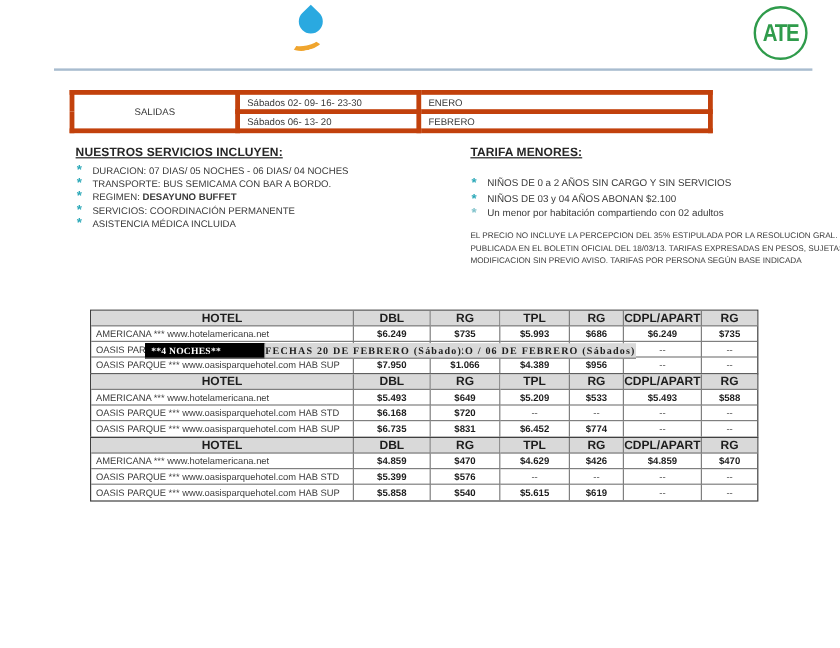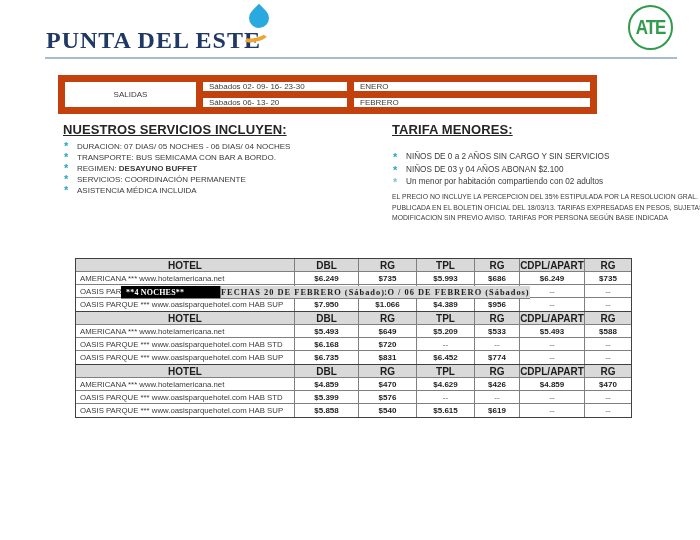--- a/index.html
+++ b/index.html
@@ -36,29 +36,29 @@
   .ate span {
     color:#2f9b4b; font-weight:bold; font-size:17px; letter-spacing:-1px;
     transform:scaleY(1.2);
   }
 
   
   .salidas {
     position:absolute; left:58px; top:75px; width:532px;
     border-collapse:collapse; font-size:8px; table-layout:fixed;
   }
-  .salidas td { border:7px solid #c2410c; height:16px; padding:0 6px; color:#3a3a3a; }
+  .salidas td { border:4px solid #c2410c; height:16px; padding:0 6px; color:#3a3a3a; }
   .salidas td.sal-label { text-align:center; }
 
   
   .section { position:absolute; }
   .servicios { left:63px; top:122px; width:325px; }
   .tarifa    { left:392px; top:122px; width:290px; }
   .sec-head {
-    font-weight:bold; text-decoration:underline; font-size:13px;
+    font-weight:bold; text-decoration:underline; font-size:10px;
     color:#252525; letter-spacing:0.1px;
   }
   ul.blist { list-style:none; margin-top:4px; }
   .servicios ul.blist li { position:relative; padding-left:14px; font-size:8px; line-height:11px; white-space:nowrap; }
   .tarifa ul.blist { margin-top:14px; }
   .tarifa ul.blist li { position:relative; padding-left:14px; font-size:8.2px; line-height:12.5px; white-space:nowrap; }
   .blist .bullet { position:absolute; left:1px; top:0; color:#2ba8b8; font-size:11px; font-weight:bold; }
   .blist li.dim .bullet { color:#7fc2cb; }
   .legal { position:absolute; left:392px; top:192px; font-size:6.8px; line-height:10.5px; color:#3a3a3a; }
   .legal div { white-space:nowrap; }
@@ -84,21 +84,20 @@
   .cell.hcell  { background:#d9d9d9; font-weight:bold; font-size:10px; }
   .cell.hotel  { justify-content:flex-start; padding-left:4px; font-size:7.8px; color:#3a3a3a; }
   .cell.price  { font-weight:bold; }
   .cell.dash   { font-weight:normal; color:#555; }
 </style>
 </head>
 <body>
 
 <div class="page">
 
-  <div class="title">PUNTA DEL ESTE</div>
   <div class="drop-wrap">
     <div class="drop"></div>
     <div class="swoosh"></div>
   </div>
   <div class="ate">
     <span>ATE</span>
   </div>
   <div class="rule"></div>
 
   <table class="salidas">

